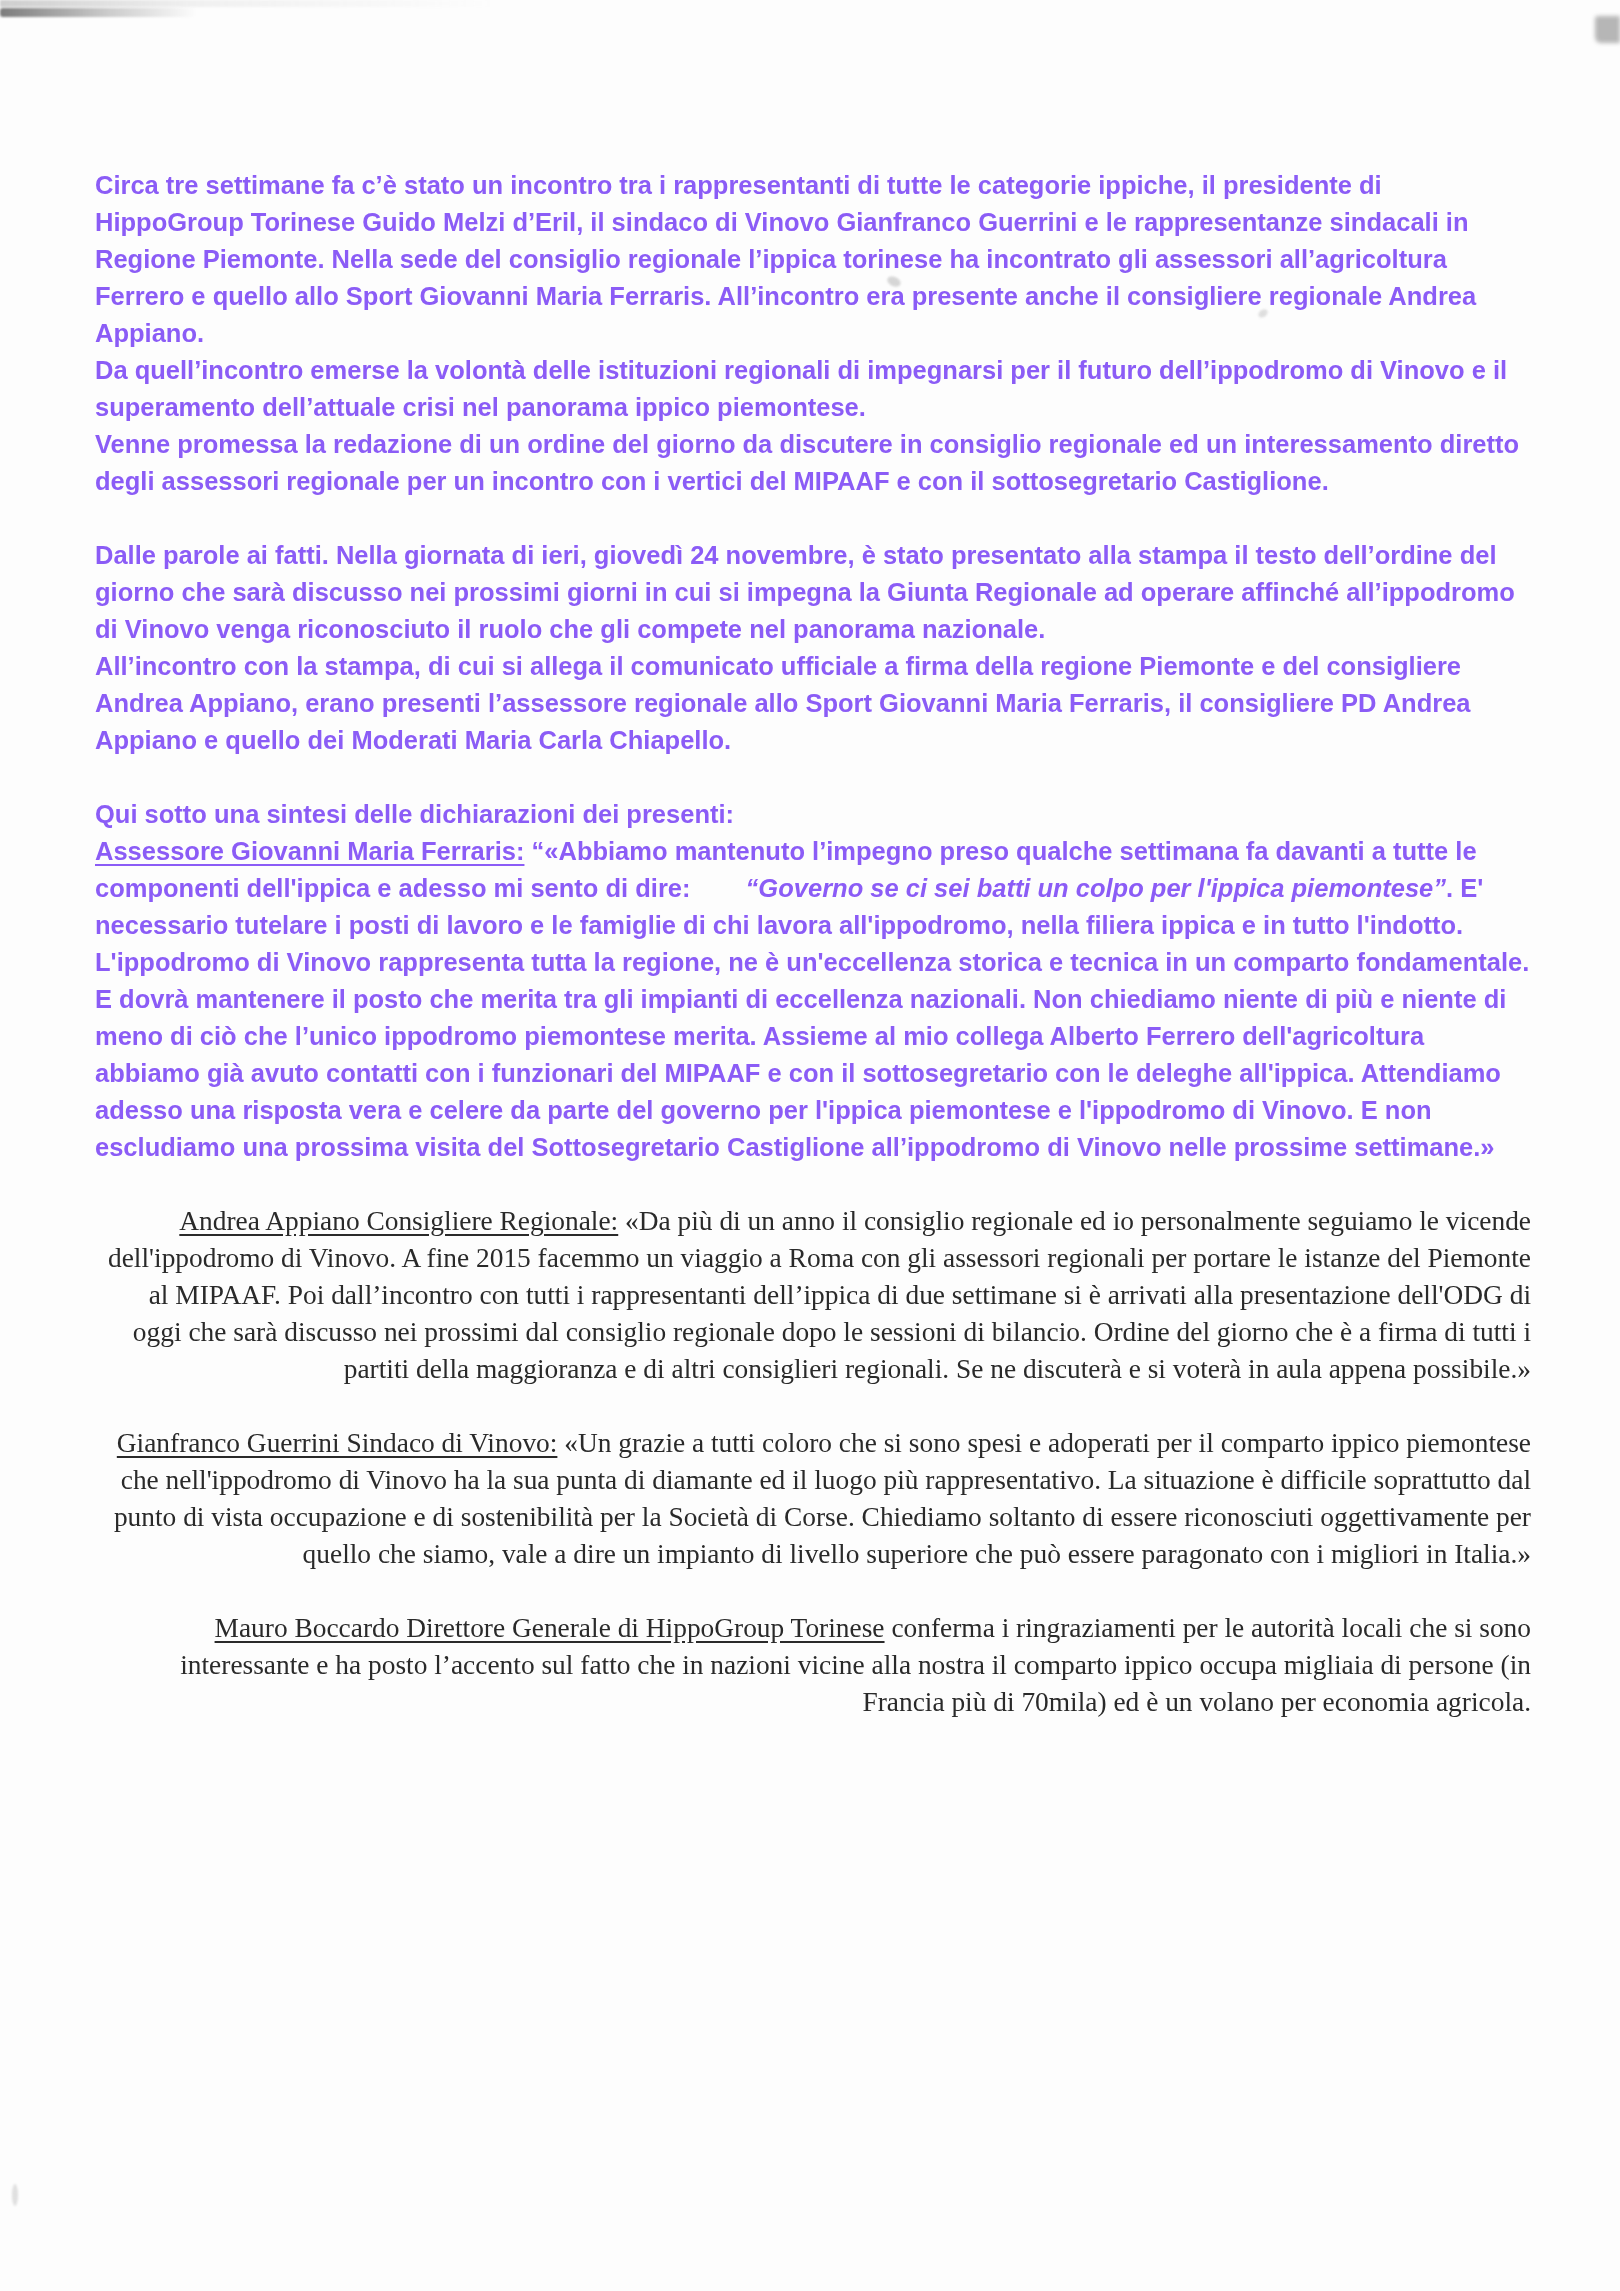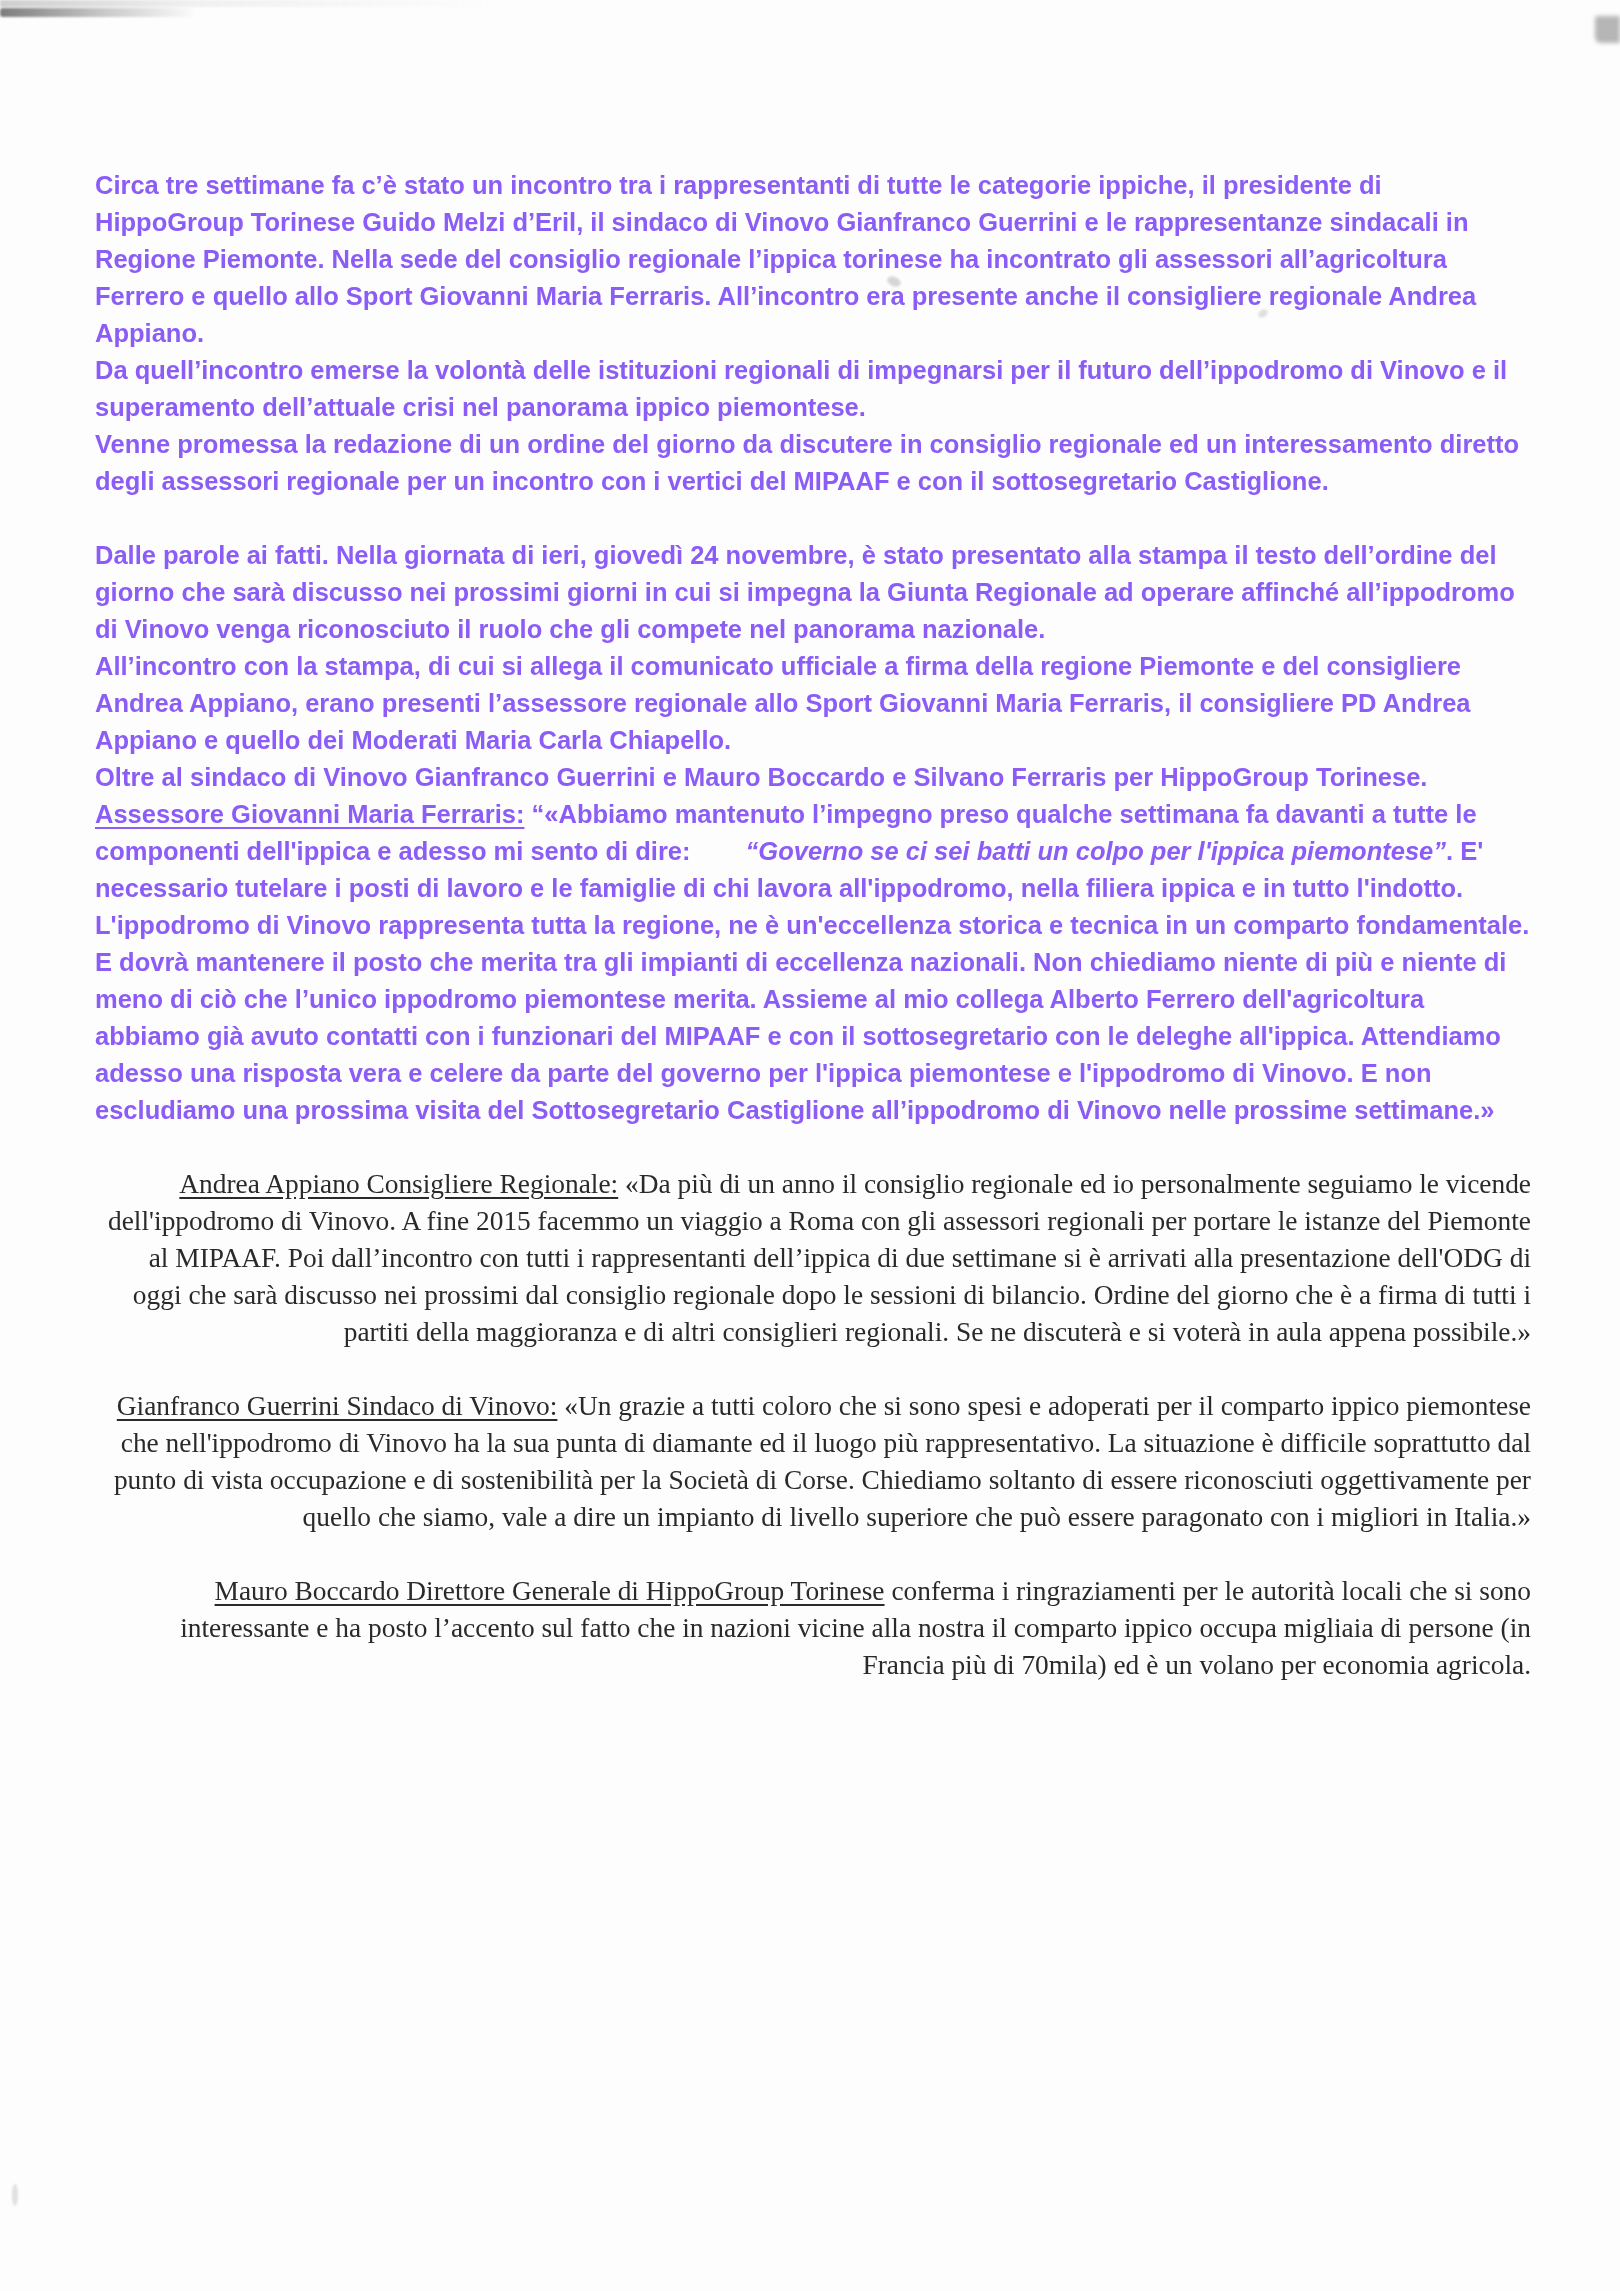--- a/index.html
+++ b/index.html
@@ -99,21 +99,21 @@
   <div class="artifact speck-2"></div>
   <div class="artifact speck-3"></div>
 
   <div class="doc">
     <div class="body-text">
         <p class="para sans"><span class="run-normal">Circa tre settimane fa c’è stato un incontro tra i rappresentanti di tutte le categorie ippiche, il presidente di HippoGroup Torinese Guido Melzi d’Eril, il sindaco di Vinovo Gianfranco Guerrini e le rappresentanze sindacali in Regione Piemonte. Nella sede del consiglio regionale l’ippica torinese ha incontrato gli assessori all’agricoltura Ferrero e quello allo Sport Giovanni Maria Ferraris. All’incontro era presente anche il consigliere regionale Andrea Appiano.</span></p>
         <p class="para sans"><span class="run-normal">Da quell’incontro emerse la volontà delle istituzioni regionali di impegnarsi per il futuro dell’ippodromo di Vinovo e il superamento dell’attuale crisi nel panorama ippico piemontese.</span></p>
         <p class="para sans"><span class="run-normal">Venne promessa la redazione di un ordine del giorno da discutere in consiglio regionale ed un interessamento diretto degli assessori regionale per un incontro con i vertici del MIPAAF e con il sottosegretario Castiglione.</span></p>
         <p class="para sans gap"><span class="run-normal">Dalle parole ai fatti. Nella giornata di ieri, giovedì 24 novembre, è stato presentato alla stampa il testo dell’ordine del giorno che sarà discusso nei prossimi giorni in cui si impegna la Giunta Regionale ad operare affinché all’ippodromo di Vinovo venga riconosciuto il ruolo che gli compete nel panorama nazionale.</span></p>
         <p class="para sans"><span class="run-normal">All’incontro con la stampa, di cui si allega il comunicato ufficiale a firma della regione Piemonte e del consigliere Andrea Appiano, erano presenti l’assessore regionale allo Sport Giovanni Maria Ferraris, il consigliere PD Andrea Appiano e quello dei Moderati Maria Carla Chiapello.</span></p>
-        <p class="para sans"><span class="run-normal">Oltre al sindaco di Vinovo Gianfranco Guerrini e Mauro Boccardo e Silvano Ferraris per HippoGroup Torinese.</span></p>
+        <p class="para sans gap"><span class="run-normal">Qui sotto una sintesi delle dichiarazioni dei presenti:</span></p>
         <p class="para sans"><span class="run-underline">Assessore Giovanni Maria Ferraris:</span><span class="run-normal"> “«Abbiamo mantenuto l’impegno preso qualche settimana fa davanti a tutte le componenti dell'ippica e adesso mi sento di dire: </span><span class="run-italic">“Governo se ci sei batti un colpo per l'ippica piemontese”</span><span class="run-normal">. E' necessario tutelare i posti di lavoro e le famiglie di chi lavora all'ippodromo, nella filiera ippica e in tutto l'indotto. L'ippodromo di Vinovo rappresenta tutta la regione, ne è un'eccellenza storica e tecnica in un comparto fondamentale. E dovrà mantenere il posto che merita tra gli impianti di eccellenza nazionali. Non chiediamo niente di più e niente di meno di ciò che l’unico ippodromo piemontese merita. Assieme al mio collega Alberto Ferrero dell'agricoltura abbiamo già avuto contatti con i funzionari del MIPAAF e con il sottosegretario con le deleghe all'ippica. Attendiamo adesso una risposta vera e celere da parte del governo per l'ippica piemontese e l'ippodromo di Vinovo. E non escludiamo una prossima visita del Sottosegretario Castiglione all’ippodromo di Vinovo nelle prossime settimane.»</span></p>
         <p class="para serif gap"><span class="run-underline">Andrea Appiano Consigliere Regionale:</span><span class="run-normal"> «Da più di un anno il consiglio regionale ed io personalmente seguiamo le vicende dell'ippodromo di Vinovo. A fine 2015 facemmo un viaggio a Roma con gli assessori regionali per portare le istanze del Piemonte al MIPAAF. Poi dall’incontro con tutti i rappresentanti dell’ippica di due settimane si è arrivati alla presentazione dell'ODG di oggi che sarà discusso nei prossimi dal consiglio regionale dopo le sessioni di bilancio. Ordine del giorno che è a firma di tutti i partiti della maggioranza e di altri consiglieri regionali. Se ne discuterà e si voterà in aula appena possibile.»</span></p>
         <p class="para serif gap"><span class="run-underline">Gianfranco Guerrini Sindaco di Vinovo:</span><span class="run-normal"> «Un grazie a tutti coloro che si sono spesi e adoperati per il comparto ippico piemontese che nell'ippodromo di Vinovo ha la sua punta di diamante ed il luogo più rappresentativo. La situazione è difficile soprattutto dal punto di vista occupazione e di sostenibilità per la Società di Corse. Chiediamo soltanto di essere riconosciuti oggettivamente per quello che siamo, vale a dire un impianto di livello superiore che può essere paragonato con i migliori in Italia.»</span></p>
         <p class="para serif gap"><span class="run-underline">Mauro Boccardo Direttore Generale di HippoGroup Torinese</span><span class="run-normal"> conferma i ringraziamenti per le autorità locali che si sono interessante e ha posto l’accento sul fatto che in nazioni vicine alla nostra il comparto ippico occupa migliaia di persone (in Francia più di 70mila) ed è un volano per economia agricola.</span></p>
       </div>
   </div>
 </div>
 
 
 </body></html>

